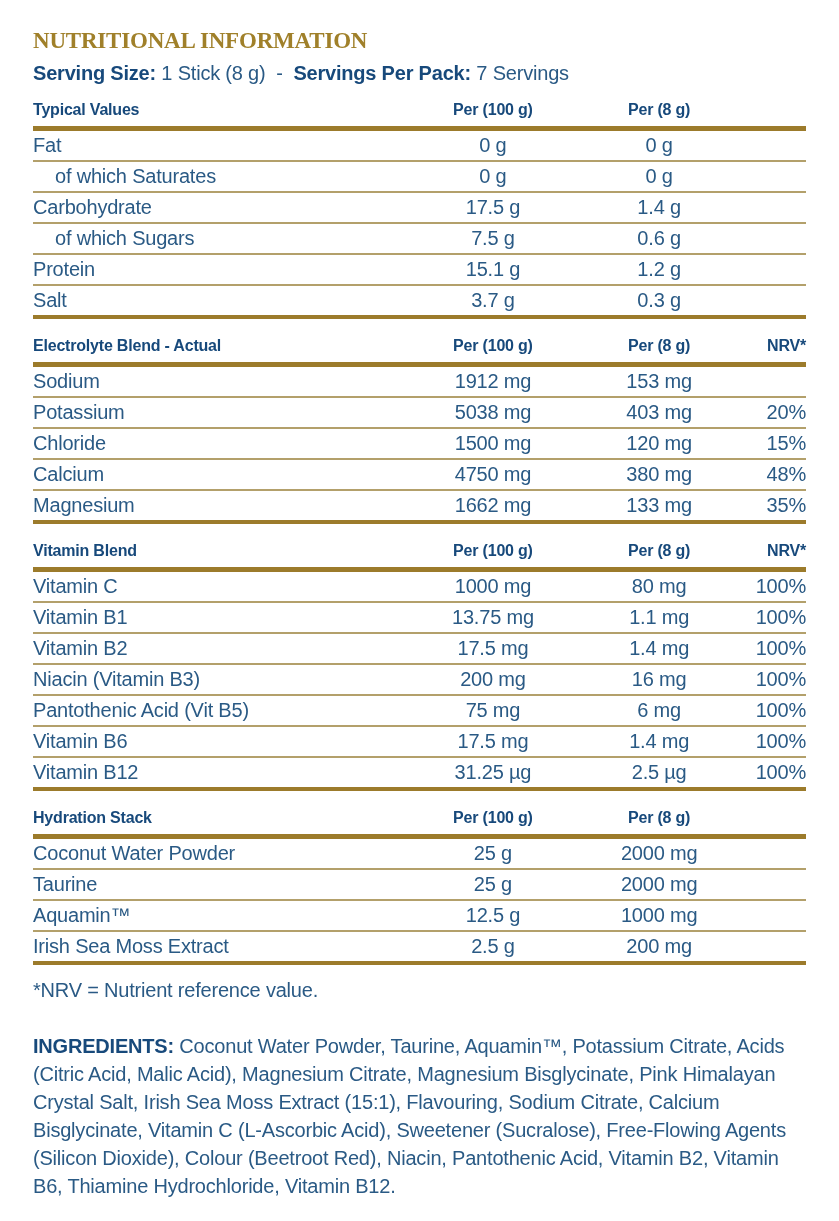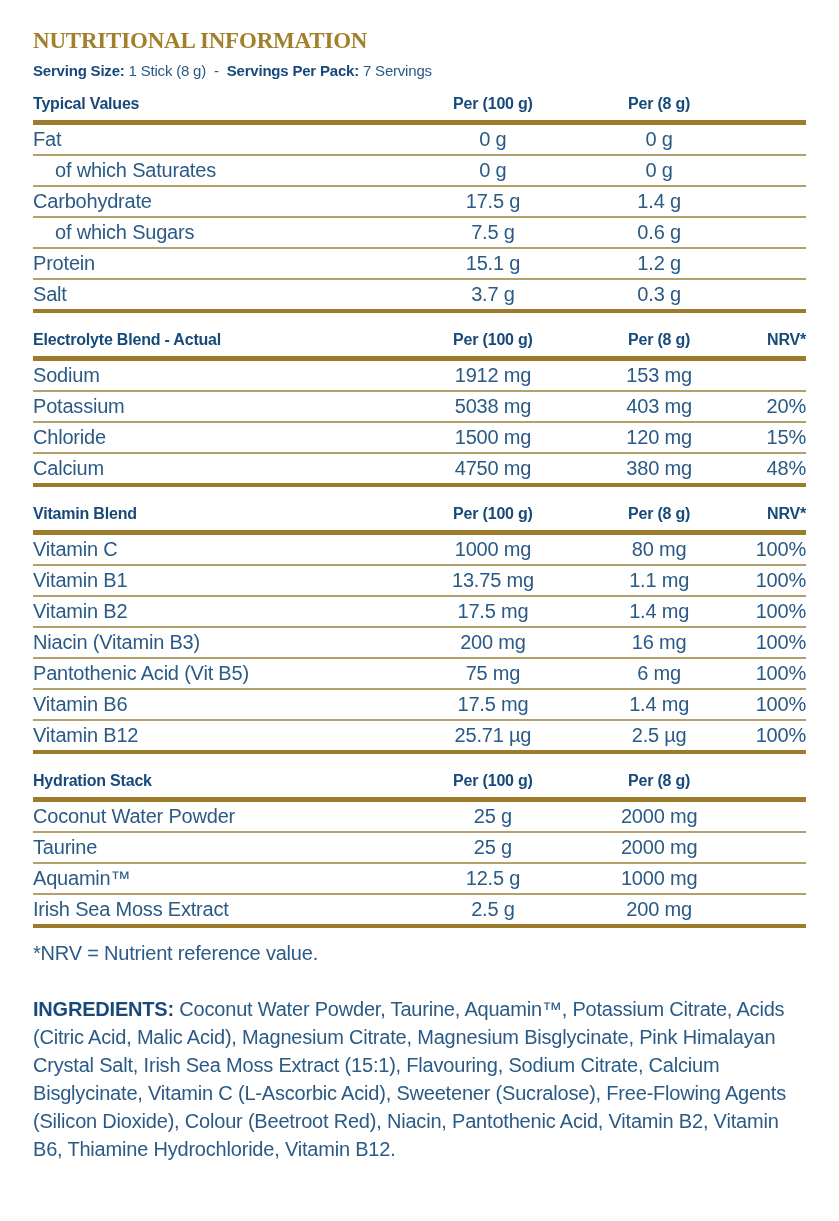--- a/index.html
+++ b/index.html
@@ -19,21 +19,21 @@
     color:var(--blue);
   }
   .page-title{
     margin:0 0 8px;
     font-size:23px;font-weight:bold;
     color:var(--gold-title);
     font-family:Liberation Serif, serif;
   }
   .serving-line{
     margin:0 0 12px;
-    font-size:15px;color:var(--blue);
+    font-size:20px;color:var(--blue);
   }
   .serving-line strong{color:var(--navy);}
   table{
     width:100%;
     border-collapse:collapse;
     table-layout:fixed;
     margin:0 0 14px;
   }
   col.c0{width:47%;} col.c1{width:25%;} col.c2{width:18%;} col.c3{width:10%;}
   th{
@@ -157,20 +157,26 @@
         <td class="c1">1500 mg</td>
         <td class="c2">120 mg</td>
         <td class="c3">15%</td>
       </tr>
       <tr>
         <td class="c0">Calcium</td>
         <td class="c1">4750 mg</td>
         <td class="c2">380 mg</td>
         <td class="c3">48%</td>
       </tr>
+      <tr>
+        <td class="c0">Magnesium</td>
+        <td class="c1">1662 mg</td>
+        <td class="c2">133 mg</td>
+        <td class="c3">35%</td>
+      </tr>
     </tbody>
 </table>
 
 <table>
   <colgroup>
       <col class="c0">
       <col class="c1">
       <col class="c2">
       <col class="c3">
     </colgroup>
@@ -214,21 +220,21 @@
         <td class="c3">100%</td>
       </tr>
       <tr>
         <td class="c0">Vitamin B6</td>
         <td class="c1">17.5 mg</td>
         <td class="c2">1.4 mg</td>
         <td class="c3">100%</td>
       </tr>
       <tr>
         <td class="c0">Vitamin B12</td>
-        <td class="c1">25.71 µg</td>
+        <td class="c1">31.25 µg</td>
         <td class="c2">2.5 µg</td>
         <td class="c3">100%</td>
       </tr>
     </tbody>
 </table>
 
 <table>
   <colgroup>
       <col class="c0">
       <col class="c1">

